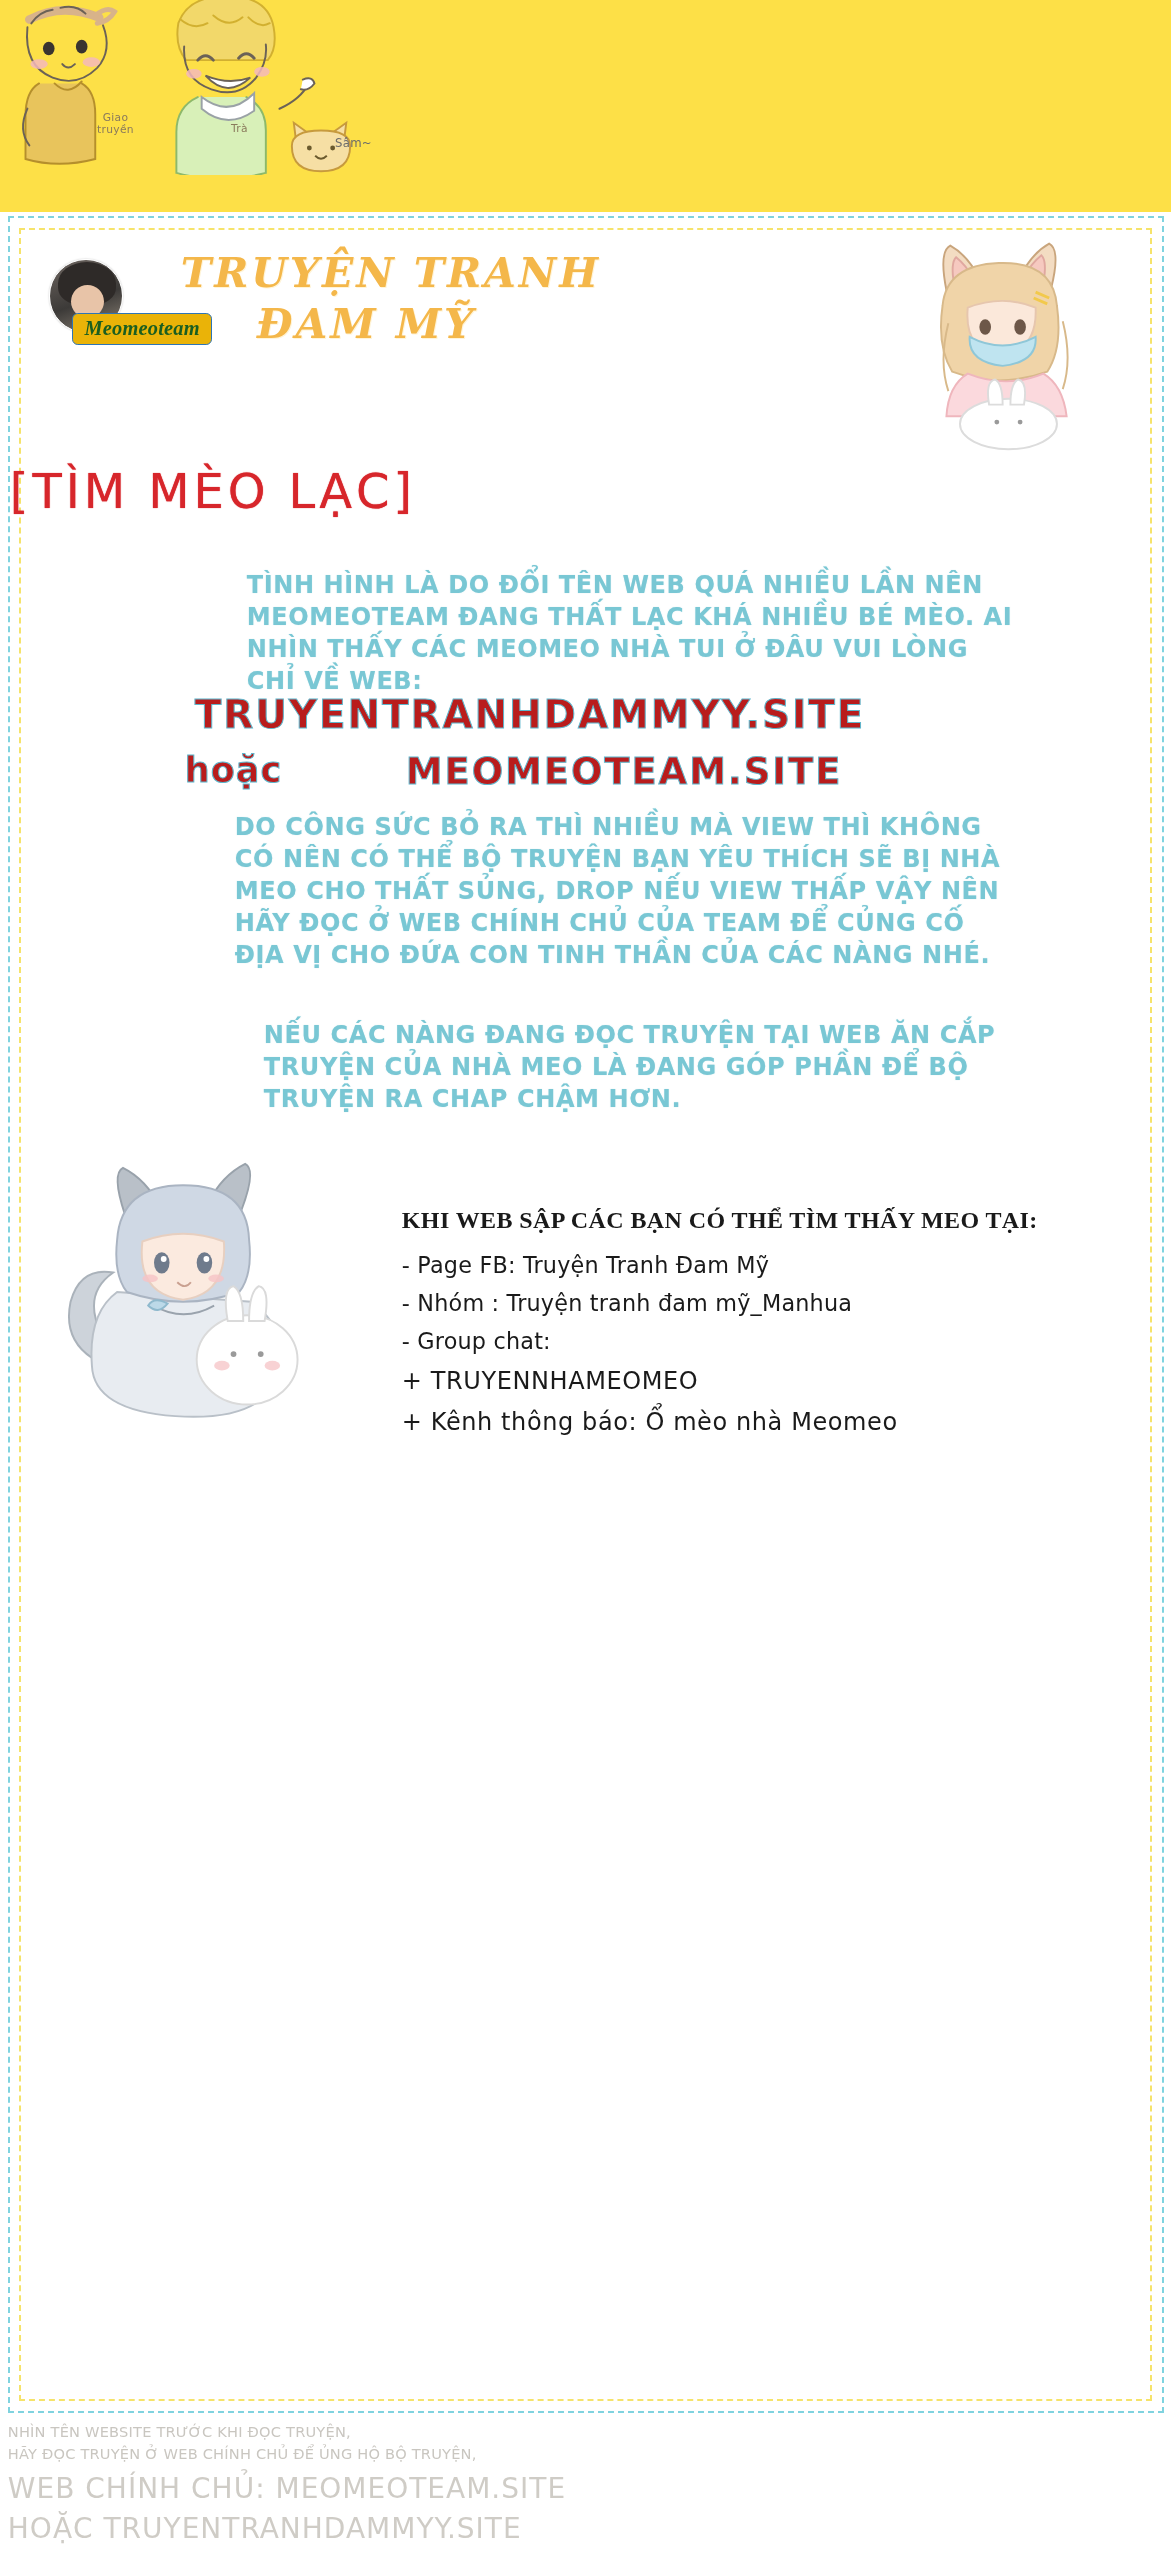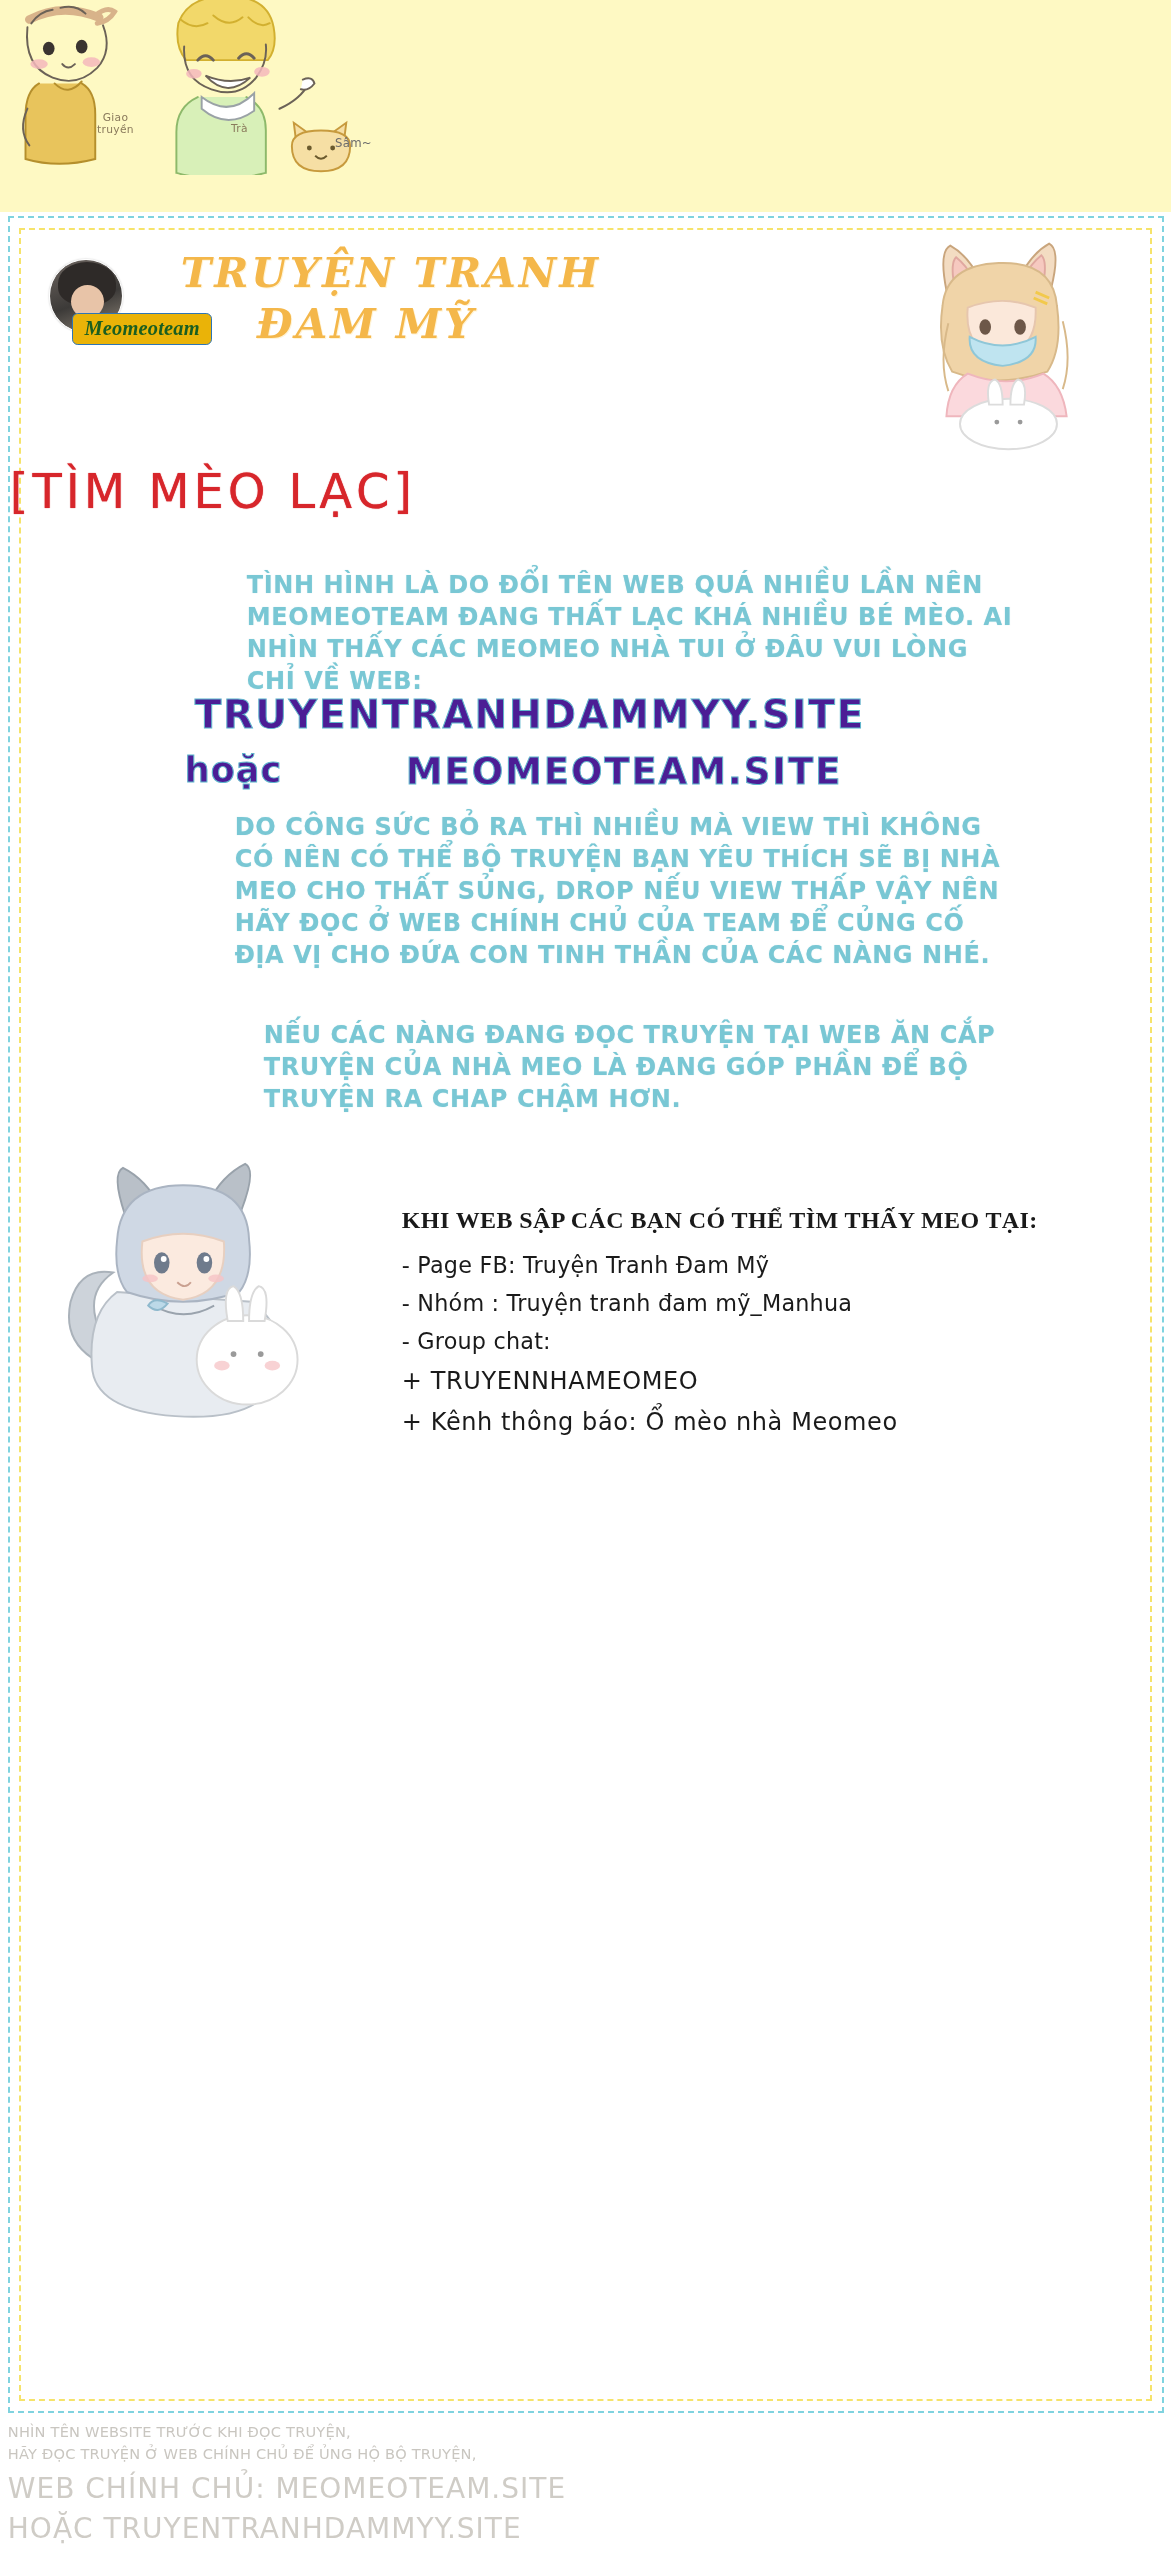--- a/index.html
+++ b/index.html
@@ -11,21 +11,21 @@
     font-family: "DejaVu Sans", sans-serif;
     position: relative;
     overflow: hidden;
   }
 
   
   .top-strip {
     position: relative;
     width: 1171px;
     height: 212px;
-    background: #fef9c3;
+    background: #fde047;
     overflow: hidden;
   }
   .doodle-kid-a {
     position: absolute;
     left: 9.7px; top: -5.8px;
     width: 155px; height: 175px;
   }
   .doodle-kid-b {
     position: absolute;
     left: 155px; top: -9.7px;
@@ -151,21 +151,21 @@
   }
   .p1 { left: 204px; top: 352px; width: 777px; }
   .p3 { left: 192px; top: 594px; width: 787px; }
   .p4 { left: 221px; top: 802px; width: 767px; }
 
   .site-line {
     position: absolute;
     font-family: "DejaVu Sans", sans-serif;
     font-weight: bold;
     letter-spacing: 1.9px;
-    color: #4c1d95;
+    color: #b91c1c;
     -webkit-text-stroke: 1px #5fb6cc;
     text-shadow: 1px 1px 0 #ffffff;
   }
   .site-main { left: 185px; top: 474px; font-size: 39px; }
   .hoac { left: 175px; top: 532px; font-size: 35px; letter-spacing:1px; text-transform: lowercase;}
   .site-alt { left: 396px; top: 532px; font-size: 37px; }
 
   
   .wolfboy {
     position: absolute;

